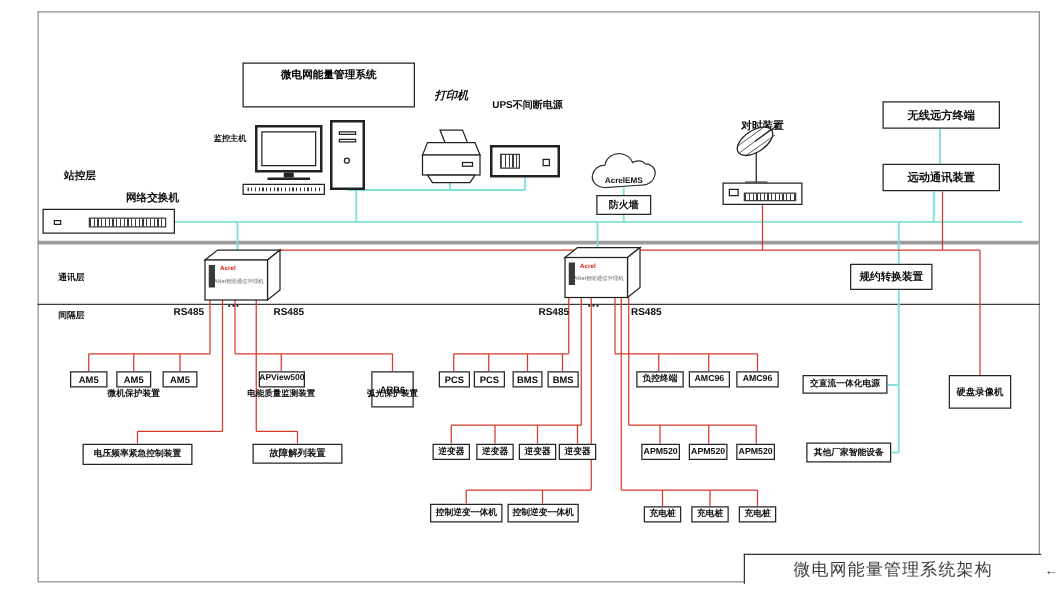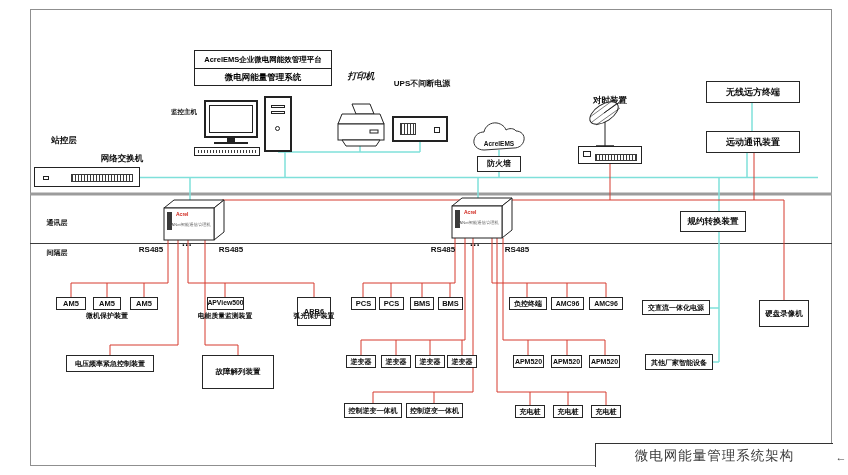--- a/index.html
+++ b/index.html
@@ -104,21 +104,20 @@
         <path d="M605,340 V355"></path>
       <path d="M497,238 V392"></path>
         <path d="M497,392 H606"></path>
       <path d="M530,392 V405"></path>
         <path d="M568,392 V405"></path>
         <path d="M606,392 V405"></path>
     </g>
   </svg>
 
   <div class="abs" style="left:194px;top:50px;width:138px;height:36px;border:1px solid #222;box-sizing:border-box;z-index:3;background:#fff;">
-    <div style="height:17px;border-bottom:1px solid #222;display:flex;align-items:center;justify-content:center;font-size:7.5px;font-weight:700;white-space:nowrap;">AcrelEMS企业微电网能效管理平台</div>
     <div style="height:18px;display:flex;align-items:center;justify-content:center;font-size:8.5px;font-weight:700;white-space:nowrap;">微电网能量管理系统</div>
   </div>
 
   <div class="lab" style="left:166px;top:108px;width:36px;font-size:6.5px;">监控主机</div>
   <div class="devpanel" style="left:204px;top:100px;width:54px;height:38px;border-width:2px;">
     <div class="sq" style="left:3px;top:3px;right:3px;bottom:3px;"></div>
   </div>
   <div class="icon" style="left:227px;top:138px;width:8px;height:4px;background:#222;"></div>
   <div class="icon" style="left:214px;top:142px;width:34px;height:2px;background:#222;"></div>
   <div class="devpanel" style="left:194px;top:147px;width:66px;height:9px;">
@@ -221,21 +220,21 @@
   <div class="nbox" style="left:438px;top:297px;width:25px;height:13px;font-size:7.5px;">BMS</div>
 
   <div class="nbox" style="left:509px;top:297px;width:38px;height:13px;font-size:7px;">负控终端</div>
   <div class="nbox" style="left:551px;top:297px;width:33px;height:13px;font-size:7px;">AMC96</div>
   <div class="nbox" style="left:589px;top:297px;width:34px;height:13px;font-size:7px;">AMC96</div>
 
   <div class="nbox" style="left:642px;top:300px;width:68px;height:15px;font-size:7px;">交直流一体化电源</div>
   <div class="nbox" style="left:759px;top:300px;width:50px;height:27px;font-size:7.5px;">硬盘录像机</div>
 
   <div class="nbox" style="left:66px;top:355px;width:88px;height:17px;font-size:7px;">电压频率紧急控制装置</div>
-  <div class="nbox" style="left:202px;top:355px;width:72px;height:34px;font-size:7.5px;">故障解列装置</div>
+  <div class="nbox" style="left:202px;top:355px;width:72px;height:16px;font-size:7.5px;">故障解列装置</div>
 
   <div class="nbox" style="left:346px;top:355px;width:30px;height:13px;font-size:7px;">逆变器</div>
   <div class="nbox" style="left:381px;top:355px;width:30px;height:13px;font-size:7px;">逆变器</div>
   <div class="nbox" style="left:415px;top:355px;width:30px;height:13px;font-size:7px;">逆变器</div>
   <div class="nbox" style="left:447px;top:355px;width:30px;height:13px;font-size:7px;">逆变器</div>
 
   <div class="nbox" style="left:513px;top:355px;width:31px;height:13px;font-size:7px;">APM520</div>
   <div class="nbox" style="left:551px;top:355px;width:31px;height:13px;font-size:7px;">APM520</div>
   <div class="nbox" style="left:589px;top:355px;width:31px;height:13px;font-size:7px;">APM520</div>
 

